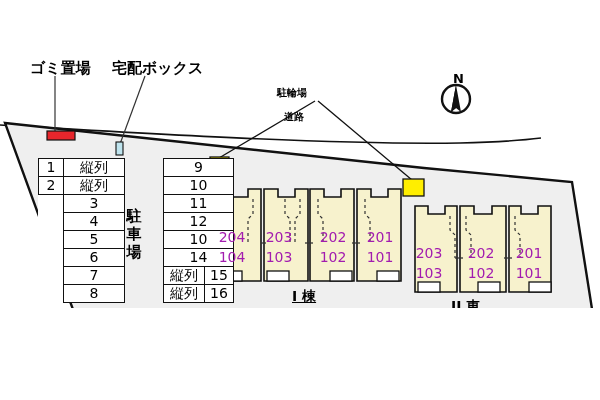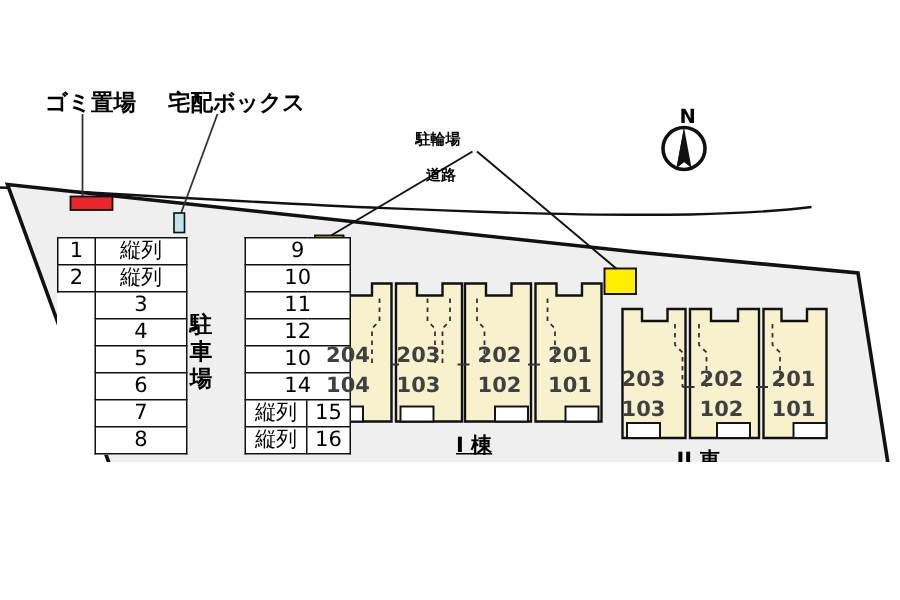--- a/index.html
+++ b/index.html
@@ -84,30 +84,30 @@
 
   
   .bldgLabel {
     position: absolute;
     font-family: "DejaVu Sans", "Liberation Sans", sans-serif;
     font-size: 14px;
     font-weight: 700;
     color: #000;
     white-space: nowrap;
   }
-  #lbl-bldg1 { left: 304px; top: 288px; text-decoration: underline; }
+  #lbl-bldg1 { left: 292px; top: 288px; text-decoration: underline; }
   #lbl-bldg2 { left: 451px; top: 298px; text-align: right; }
 
   
   .unitNum {
     position: absolute;
     font-family: "DejaVu Sans", "Liberation Sans", sans-serif;
     font-size: 14px;
-    font-weight: 700;
-    color: #404040;
+    font-weight: 400;
+    color: #a21caf;
     white-space: nowrap;
     text-align: center;
   }
 </style>
 </head>
 <body>
 
 <div id="stage">
 
   <svg id="basesvg" viewBox="0 0 600 400">

